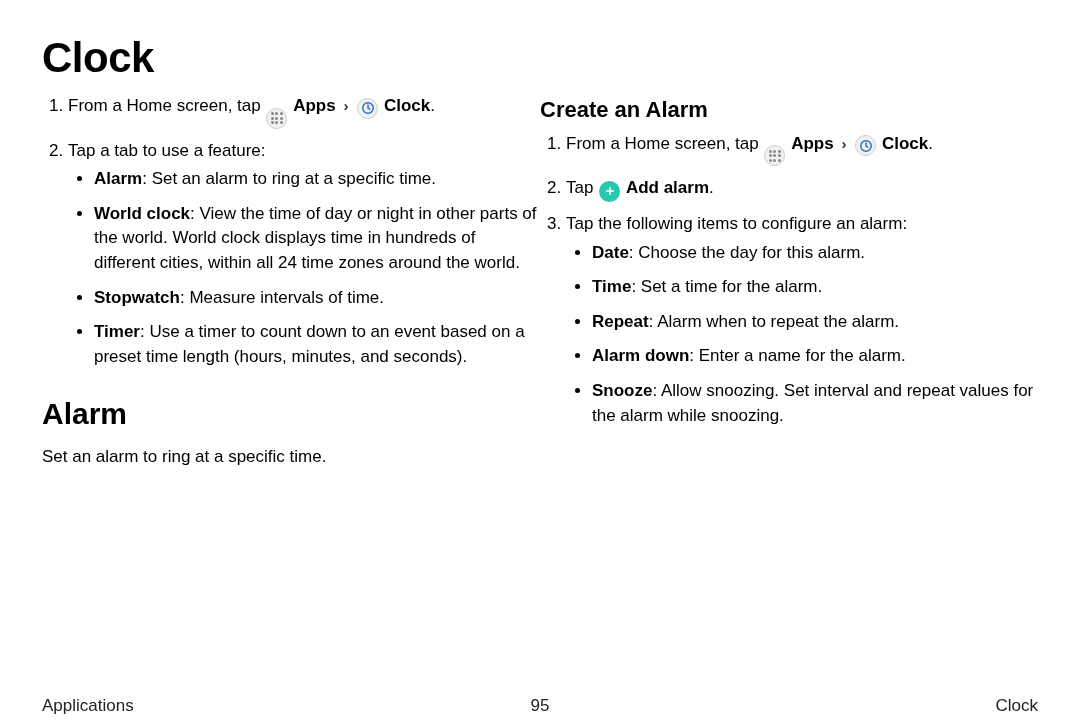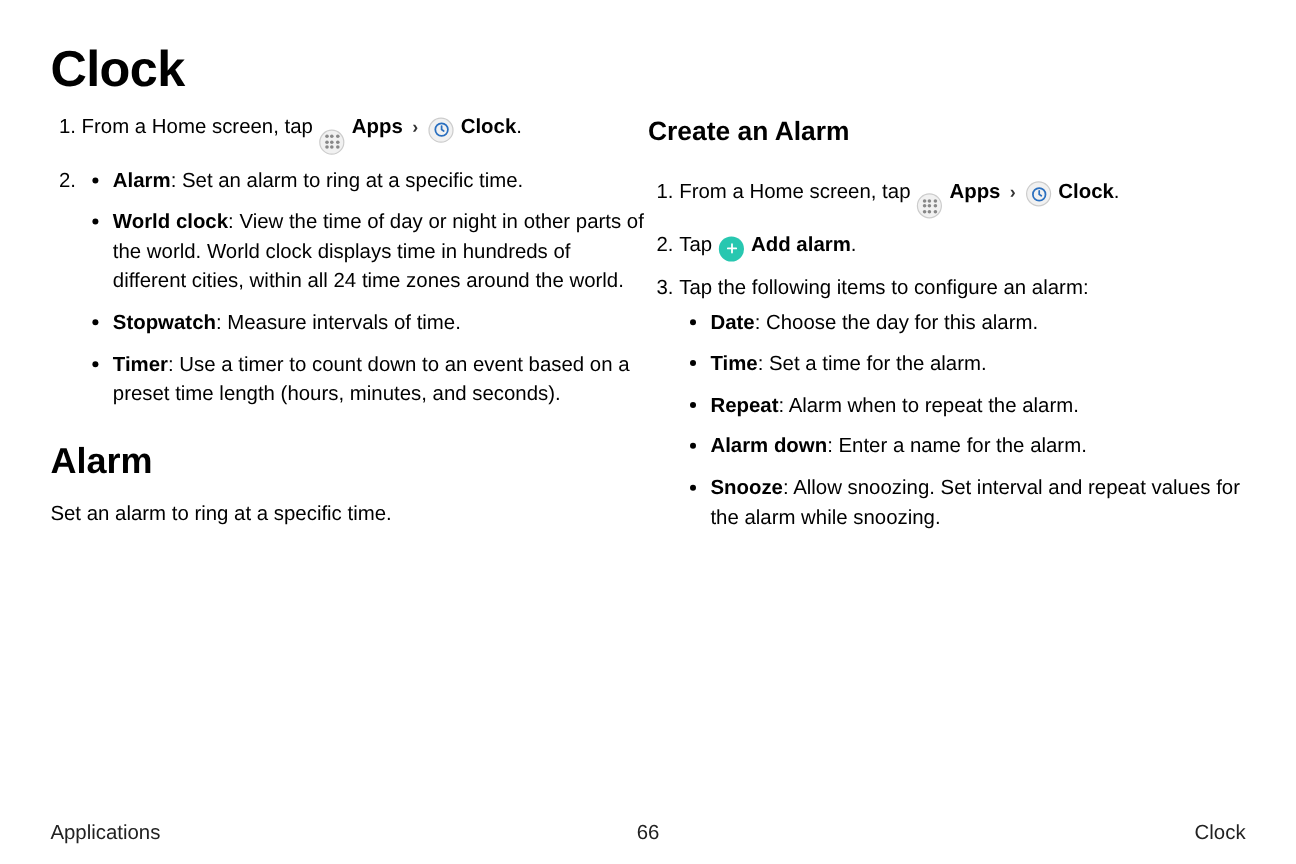--- a/index.html
+++ b/index.html
@@ -37,21 +37,21 @@
   }
   h2.section {
     font-size: 30px;
     font-weight: 700;
     margin-top: 22px;
     margin-bottom: 10px;
   }
   h3.subsection {
     font-size: 22px;
     font-weight: 700;
-    margin-bottom: 22px;
+    margin-bottom: 6px;
   }
   ol.steps {
     list-style: decimal;
     padding-left: 26px;
   }
   ol.steps > li {
     margin-bottom: 10px;
   }
   ul.bullets {
     list-style: disc;
@@ -97,21 +97,21 @@
     grid-template-rows: repeat(3, 3px);
     gap: 1.5px;
   }
   .dots-grid span {
     width: 3px; height: 3px; background: #888; border-radius: 50%;
   }
   .clock-svg { width: 14px; height: 14px; }
   .chev { font-weight: 700; margin: 0 3px; color:#333; font-size:15px; }
   .footer {
     position: absolute;
-    bottom: 16px;
+    bottom: 4px;
     left: 42px;
     right: 42px;
     display: flex;
     justify-content: space-between;
     font-size: 17px;
     color: #222;
   }
   .footer .center {
     position: absolute;
     left: 50%;
@@ -148,20 +148,21 @@
           <span class="chev">›</span>
           <span class="icon-circle icon-clock">
             <svg class="clock-svg" viewBox="0 0 24 24" fill="none" stroke="#2a6fbf" stroke-width="2.5" stroke-linecap="round">
                 <circle cx="12" cy="12" r="9"></circle>
                 <path d="M12 7v5l3 2"></path>
               </svg>
           </span>
           <span class="b">Clock</span><span>.</span>
         </li>
         <li>
+          <span>Tap a tab to use a feature:</span>
           <ul class="bullets">
             <li><span class="b">Alarm</span><span>: Set an alarm to ring at a specific time.</span></li>
             <li><span class="b">World clock</span><span>: View the time of day or night in other parts of the world. World clock displays time in hundreds of different cities, within all 24 time zones around the world.</span></li>
             <li><span class="b">Stopwatch</span><span>: Measure intervals of time.</span></li>
             <li><span class="b">Timer</span><span>: Use a timer to count down to an event based on a preset time length (hours, minutes, and seconds).</span></li>
           </ul>
         </li>
       </ol>
 
       <h2 class="section">Alarm</h2>
@@ -215,17 +216,17 @@
             <li><span class="b">Snooze</span><span>: Allow snoozing. Set interval and repeat values for the alarm while snoozing.</span></li>
           </ul>
         </li>
       </ol>
     </div>
 
   </div>
 
   <div class="footer">
     <span>Applications</span>
-    <span class="center">66</span>
+    <span class="center">95</span>
     <span>Clock</span>
   </div>
 
 </div>
 
 </body></html>

